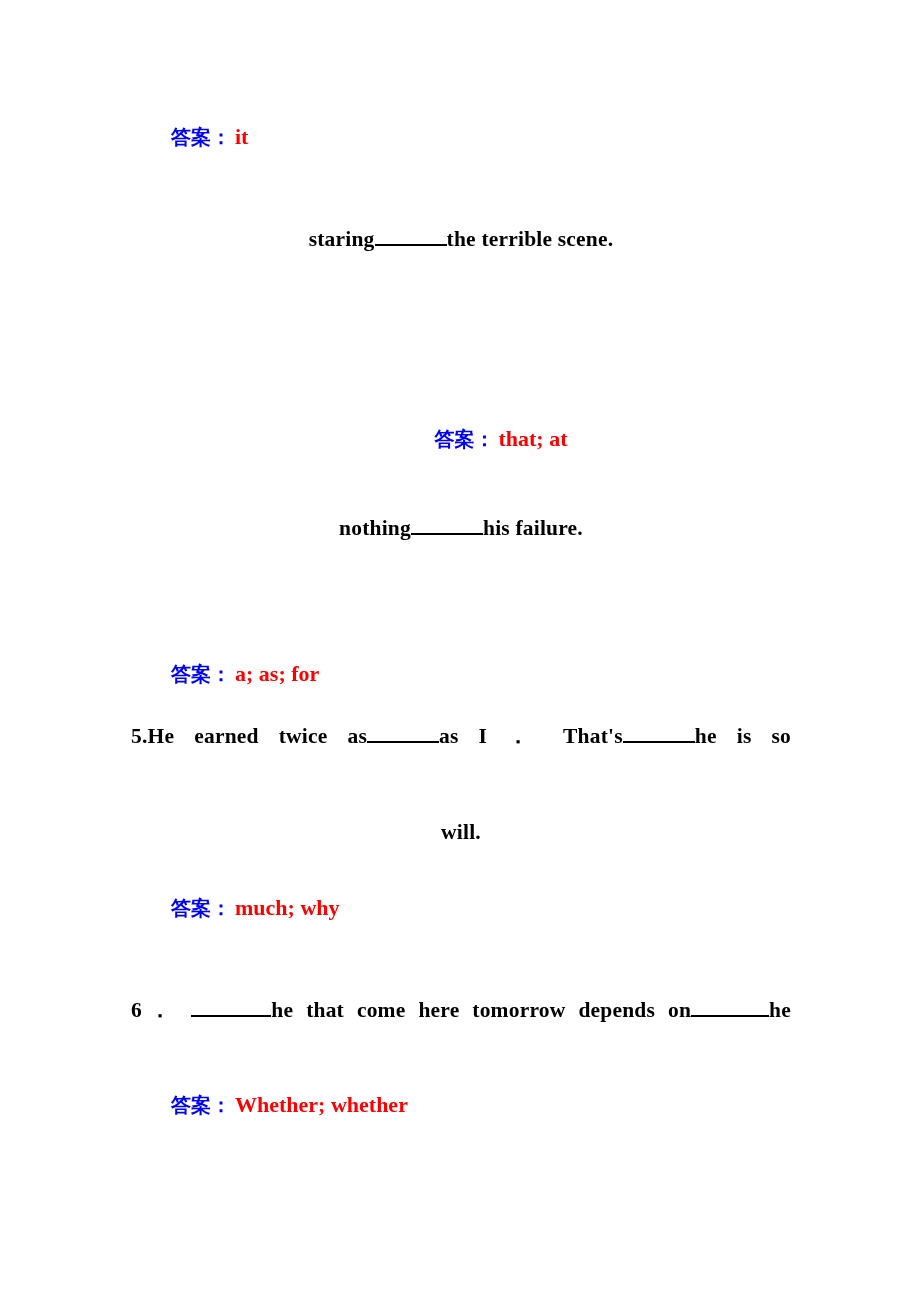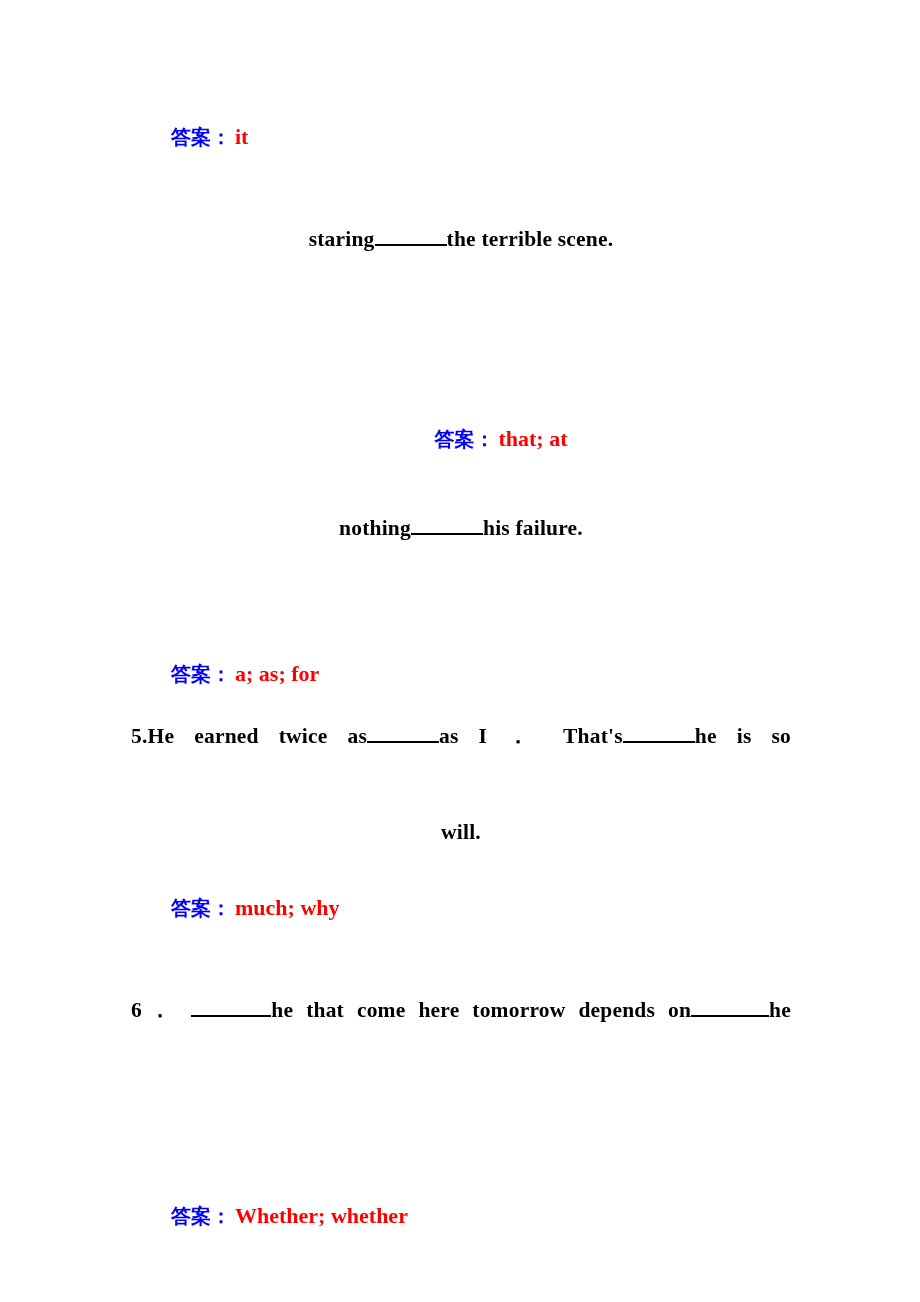--- a/index.html
+++ b/index.html
@@ -137,17 +137,17 @@
     <span class="label">答案：</span><span class="value">much; why</span>
   </div>
 
   <div class="blk question" style="top:986px;">
     <span class="jline">
       <span class="firstline" style="display:inline;">6．</span>
       <span class="blank w3"></span><span>he that come here tomorrow depends on</span><span class="blank w2"></span><span>he</span>
     </span>
   </div>
 
-  <div class="blk answer" style="top:1201px;">
+  <div class="blk answer" style="top:1090px;">
     <span class="label">答案：</span><span class="value">Whether; whether</span>
   </div>
 
 </div>
 
 </body></html>

